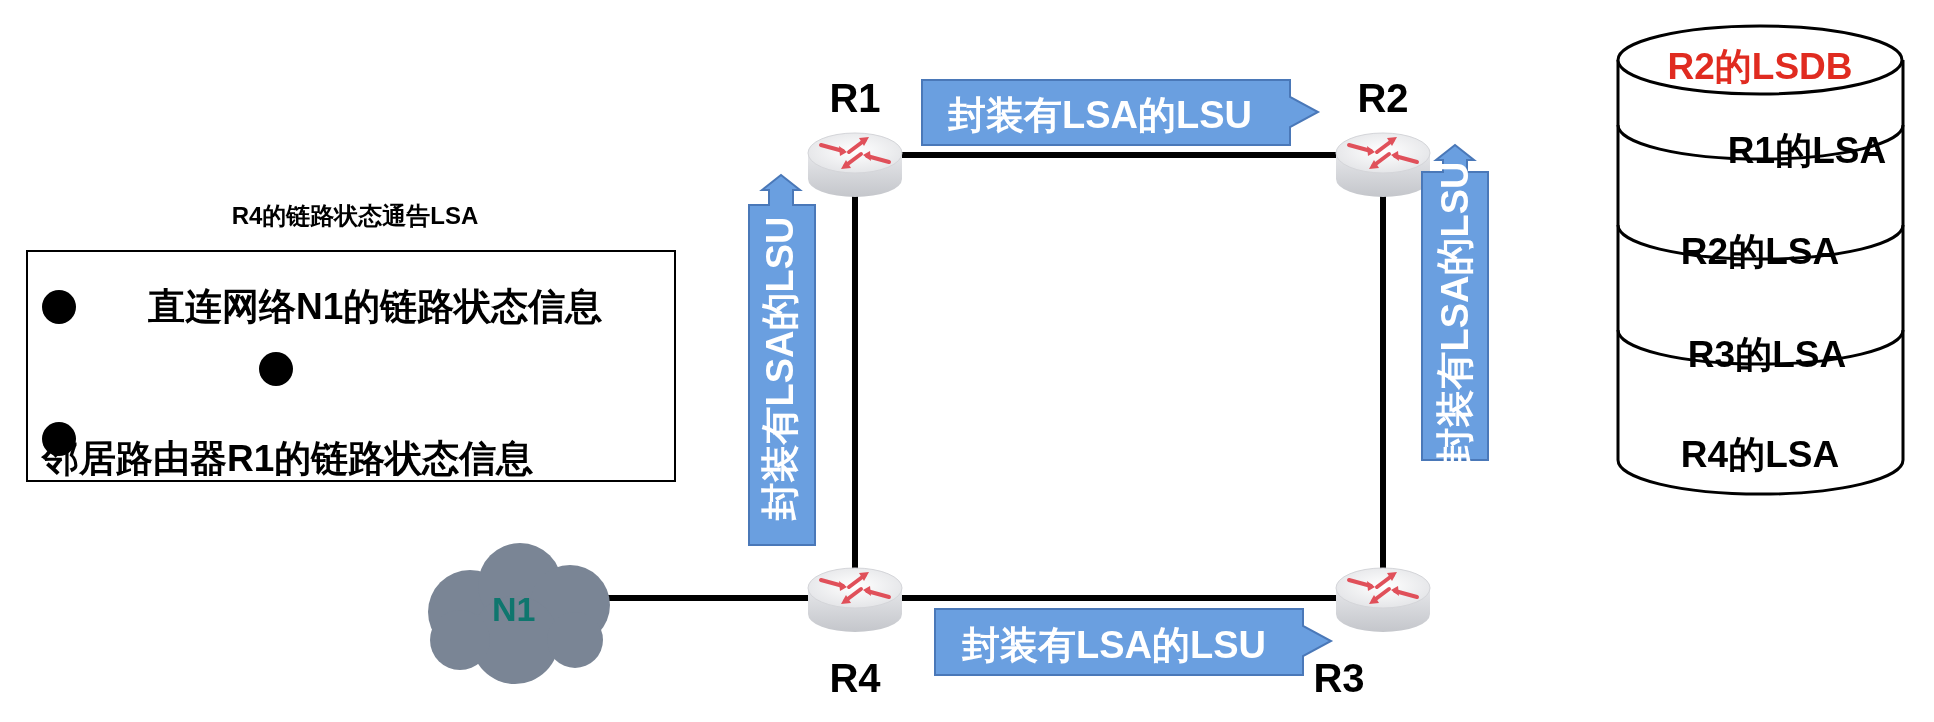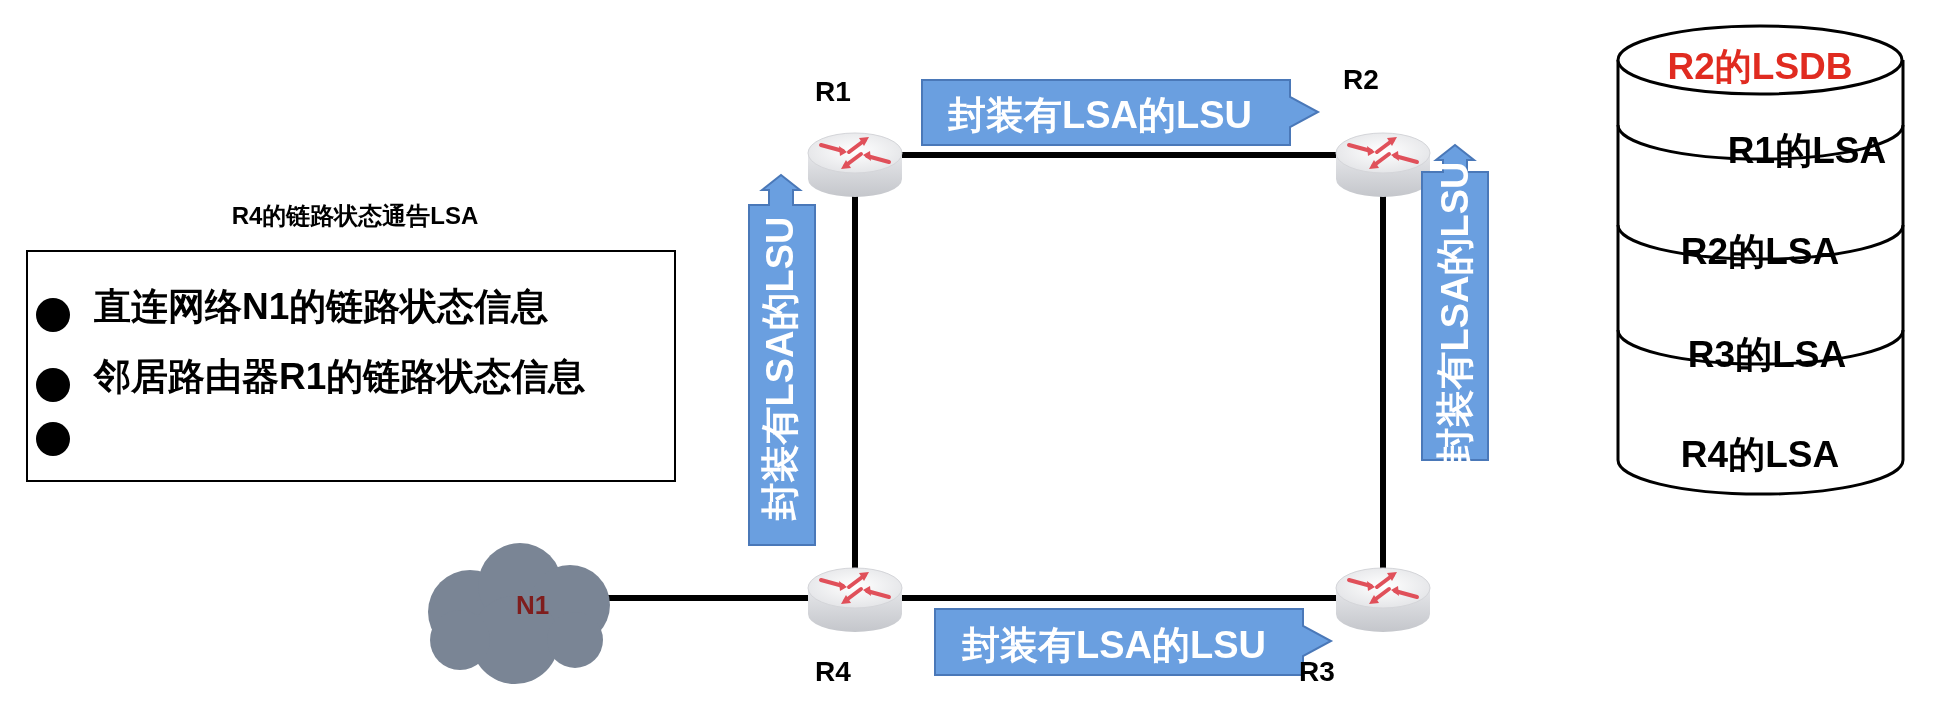--- a/index.html
+++ b/index.html
@@ -1,30 +1,30 @@
 <!DOCTYPE html>
 <html><head>
 <meta charset="utf-8">
 <style>
   html, body { margin:0; padding:0; background:#fff; }
   body { width:1934px; height:722px; position:relative; overflow:hidden;
          font-family:"Liberation Sans","DejaVu Sans",sans-serif; font-weight:bold; color:#000; }
   .abs { position:absolute; }
   .lsa-title { left:140px; top:200px; width:430px; text-align:center; font-size:24px; }
   .lsa-box { left:26px; top:250px; width:650px; height:232px; border:2px solid #000; box-sizing:border-box; }
-  .lsa-item { position:absolute; left:8px; font-size:37px; display:flex; align-items:flex-end; white-space:nowrap; }
+  .lsa-item { position:absolute; left:14px; font-size:37px; display:flex; align-items:center; white-space:nowrap;gap:48px; }
   .lsa-item .dot { width:34px; height:34px; border-radius:50%; background:#000; margin-right:24px; }
-  .lsa-item.i0 { top:30px; } .lsa-item.i1 { top:100px; } .lsa-item.i2 { top:170px; }
-  .rlabel { font-size:28px; width:80px; }
+  .lsa-item.i0 { top:30px; } .lsa-item.i1 { top:100px;flex-direction:column; } .lsa-item.i2 { top:170px; }
+  .rlabel { font-size:40px; width:80px; text-align:center; }
   .harrow-text { position:absolute; color:#fff; font-size:38px; white-space:nowrap; }
   .varrow-text { position:absolute; color:#fff; font-size:38px; white-space:nowrap;
                  transform:rotate(-90deg); transform-origin:center center; }
   .db-text { position:absolute; width:290px; text-align:center; font-size:37px; }
   .db-title { color:#e02b20; }
-  .n1 { color:#7f1d1d; font-size:26px;margin-left:24px; }
+  .n1 { color:#0f766e; font-size:34px; }
 </style>
 </head>
 <body>
 
 <div class="abs lsa-title">R4的链路状态通告LSA</div>
 <div class="abs lsa-box">
   <div class="lsa-item i0">
     <span class="dot"></span>
     <span>直连网络N1的链路状态信息</span>
   </div>
@@ -95,21 +95,21 @@
   <g fill="#fff" stroke="#000" stroke-width="3">
     <path d="M1618,60 L1618,460 A142,34 0 0 0 1903,460 L1903,60"></path>
     <ellipse cx="1760" cy="60" rx="142" ry="34"></ellipse>
     <path d="M1618,125 A142,34 0 0 0 1903,125" fill="none"></path>
     <path d="M1618,225 A142,34 0 0 0 1903,225" fill="none"></path>
     <path d="M1618,330 A142,34 0 0 0 1903,330" fill="none"></path>
   </g>
 </svg>
 
 <div class="abs rlabel" style="left:815px;top:76px">R1</div>
-<div class="abs rlabel" style="left:1343px;top:64px">R2</div>
+<div class="abs rlabel" style="left:1343px;top:76px">R2</div>
 <div class="abs rlabel" style="left:1299px;top:656px">R3</div>
 <div class="abs rlabel" style="left:815px;top:656px">R4</div>
 
 <div class="abs n1" style="left:492px;top:590px">N1</div>
 
 <div class="harrow-text" style="left:948px;top:90px">封装有LSA的LSU</div>
 <div class="harrow-text" style="left:962px;top:620px">封装有LSA的LSU</div>
 <div class="varrow-text" style="left:630px;top:345px;width:300px;text-align:center">封装有LSA的LSU</div>
 <div class="varrow-text" style="left:1305px;top:290px;width:300px;text-align:center">封装有LSA的LSU</div>
 

